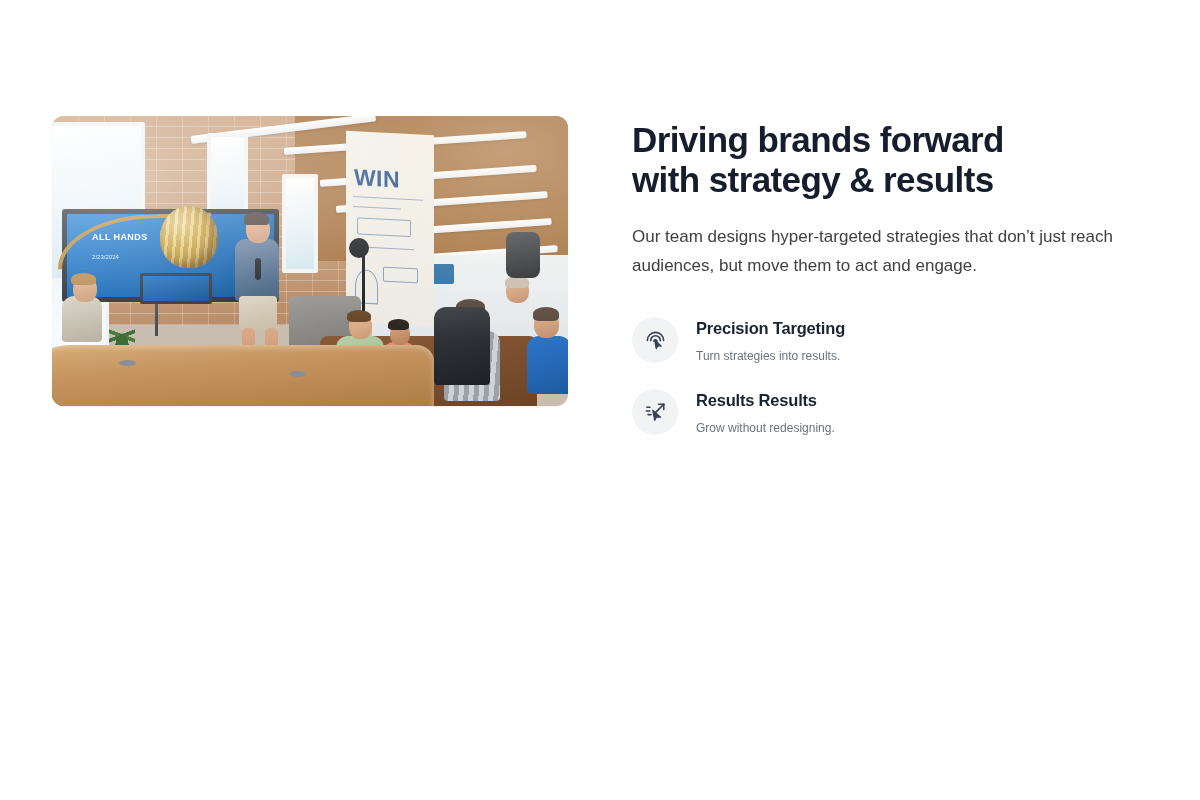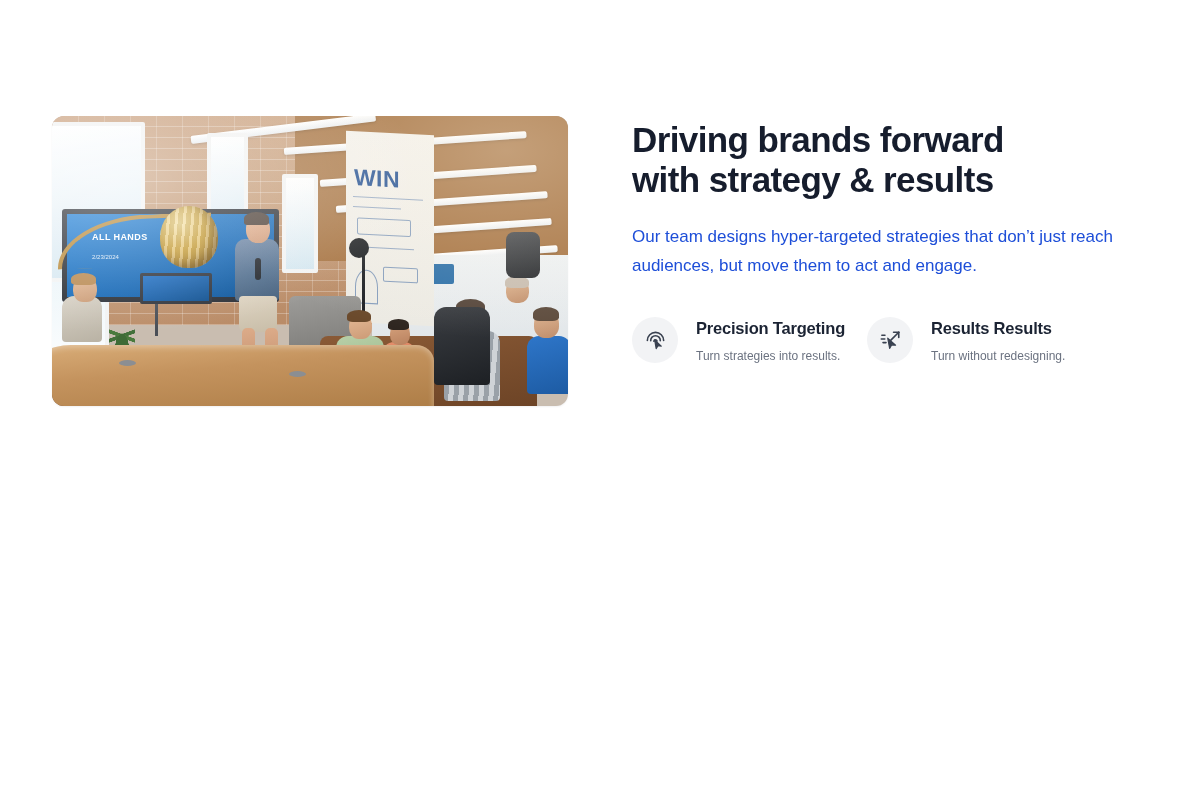--- a/index.html
+++ b/index.html
@@ -297,28 +297,28 @@
     font-weight: 700;
     letter-spacing: -0.6px;
     color: #161d2d;
     margin-bottom: 22px;
     white-space: pre-line;
   }
 
   .lede {
     font-size: 17px;
     line-height: 29px;
-    color: #1d4ed8;
+    color: #404040;
     margin-bottom: 36px;
     max-width: 515px;
   }
 
   .features {
     display: flex;
-    flex-direction: row;
+    flex-direction: column;
     gap: 22px;
   }
 
   .feature {
     display: flex;
     align-items: flex-start;
     gap: 18px;
   }
 
   .feature-icon {
@@ -484,21 +484,21 @@
                 <path d="M4.2 14.2h3.1"></path>
                 <path d="M20.6 3.4v5.4"></path>
                 <path d="M20.6 3.4h-5.4"></path>
                 <path d="M20.6 3.4 12.4 11.6"></path>
                 <path d="M9.1 9.6l2 10.6 2.2-3.7 4 .5-8.2-7.4z" fill="#394150" stroke="#394150" stroke-width="1.2"></path>
               </svg>
             </span>
           </div>
           <div class="feature-text">
             <div class="feature-title">Results Results</div>
-            <div class="feature-desc">Turn without redesigning.</div>
+            <div class="feature-desc">Grow without redesigning.</div>
           </div>
         </div>
 
       </div>
     </div>
 
   </div>
 </div>
 
 </body></html>

